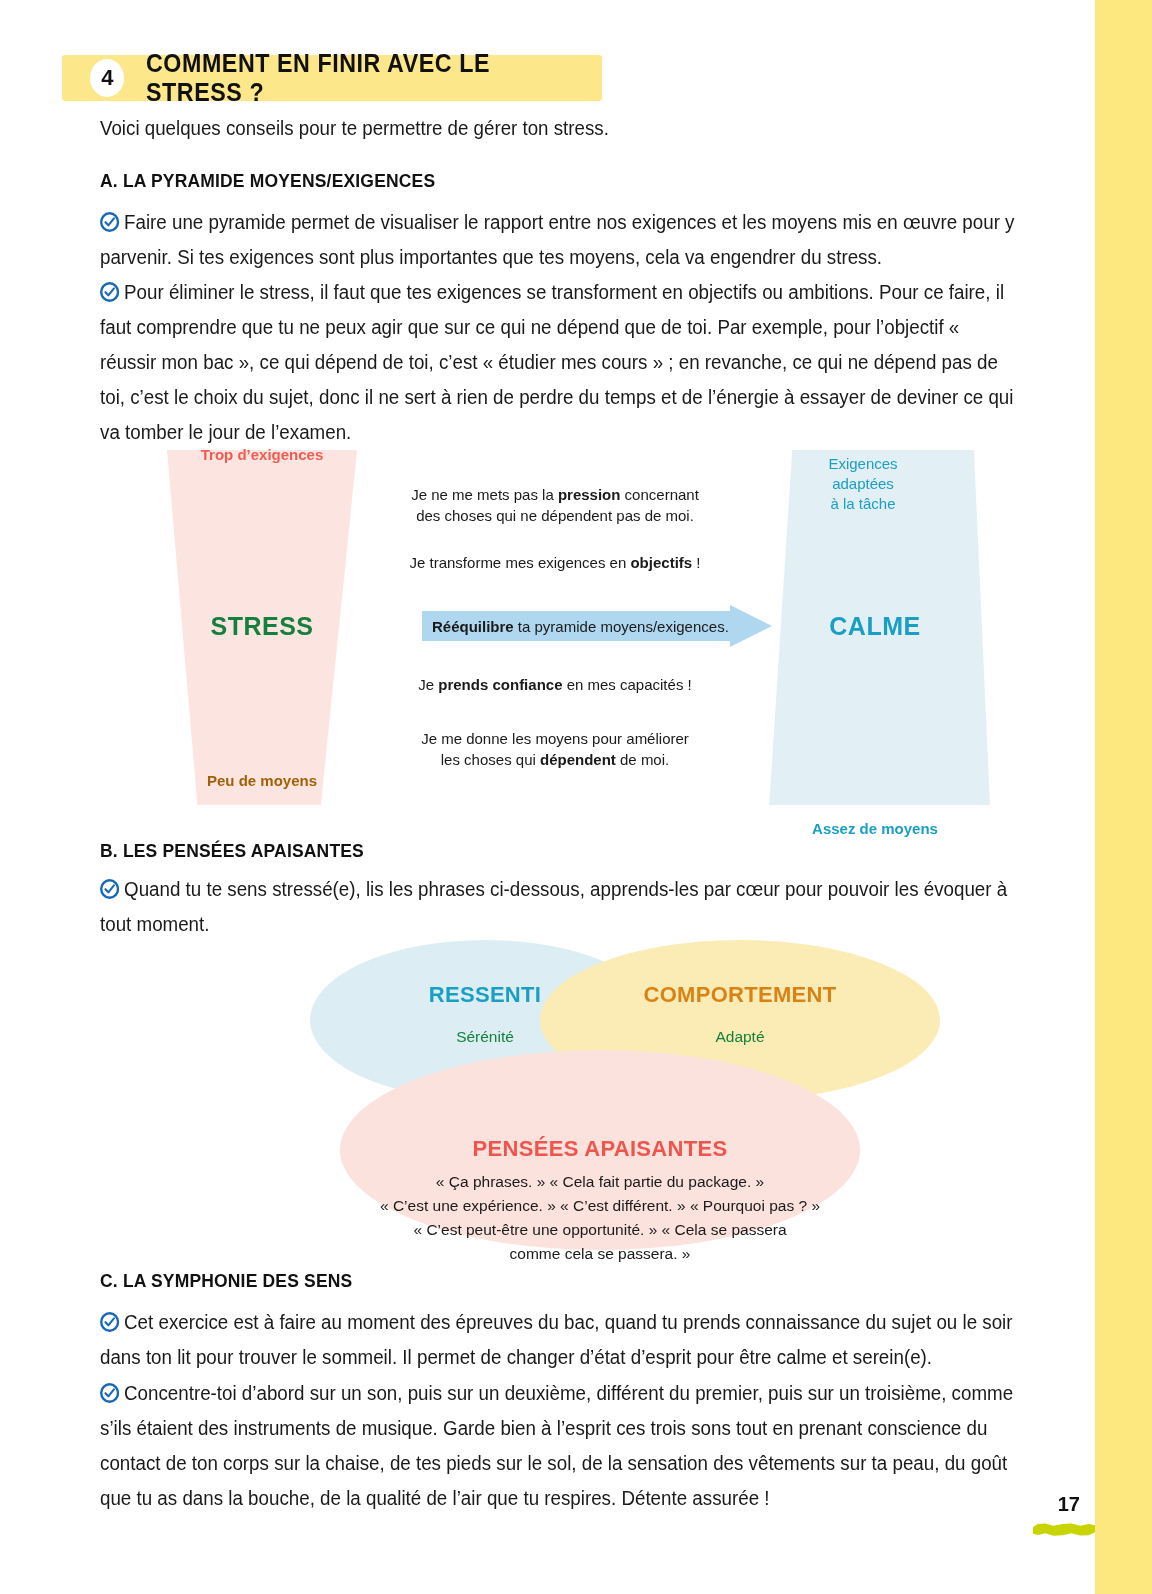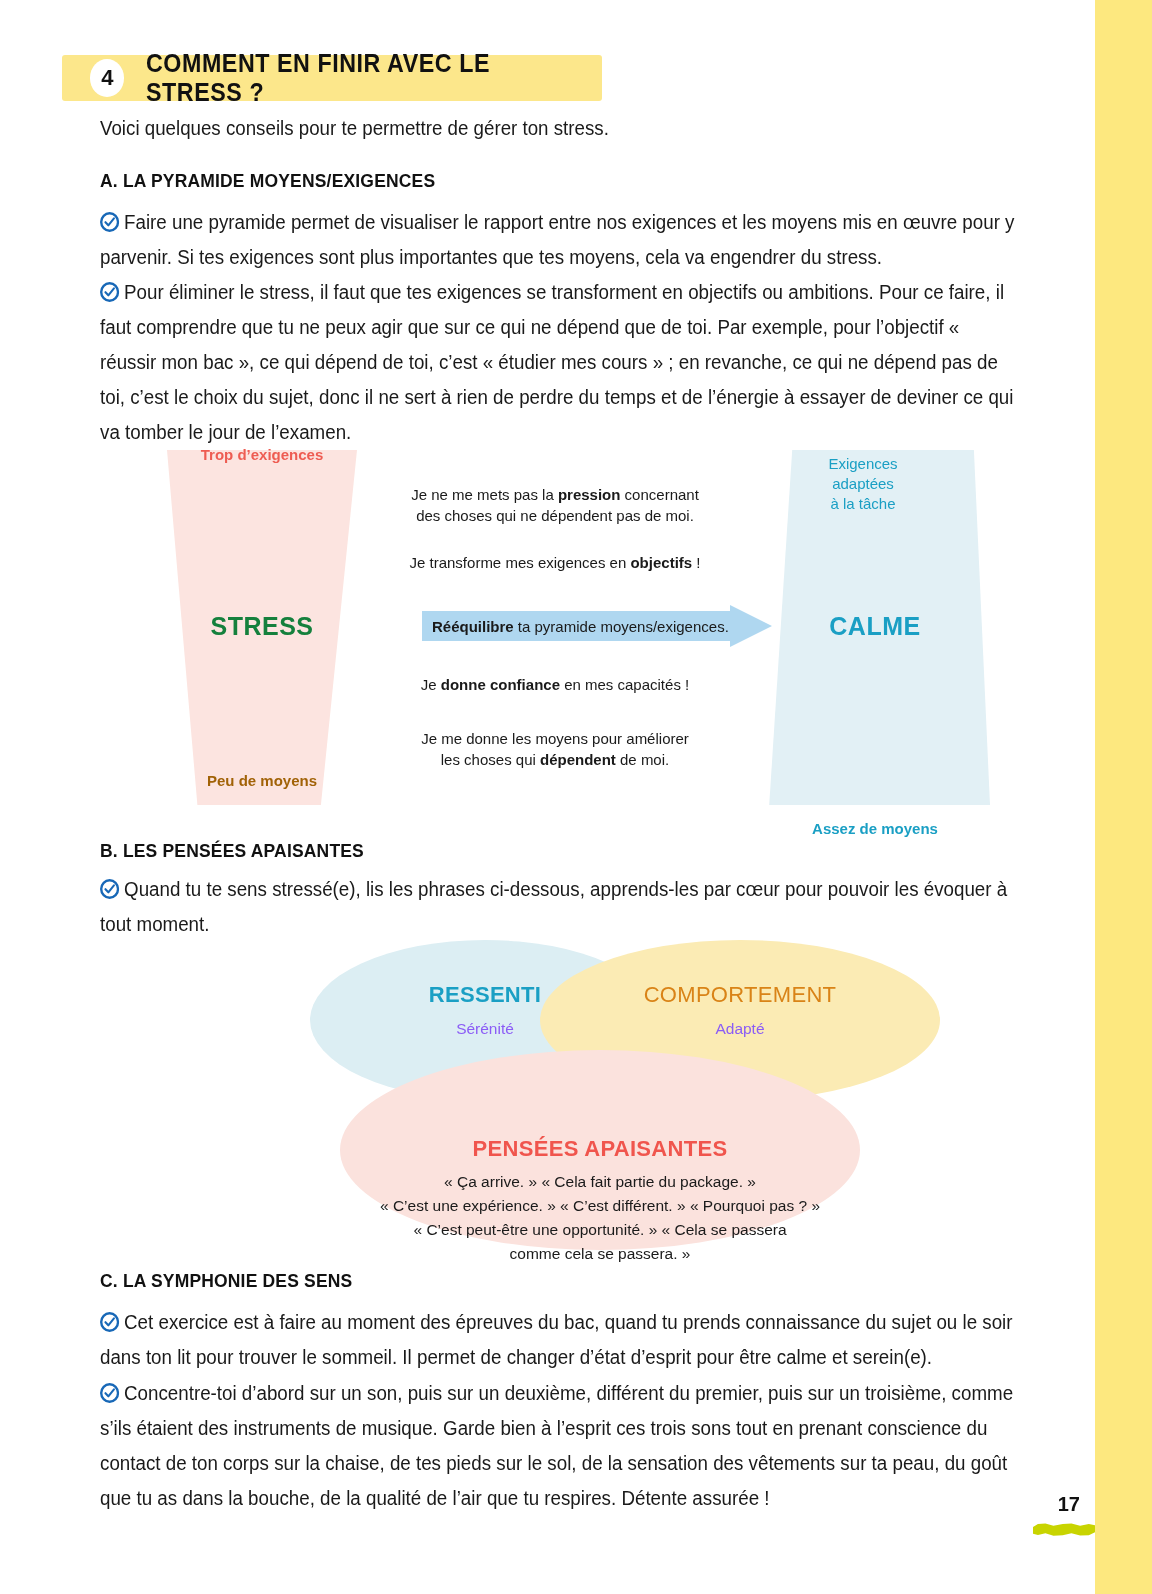--- a/index.html
+++ b/index.html
@@ -119,23 +119,23 @@
   .ell-blue{left:210px;top:10px;width:350px;height:160px;background:#DCEEF3;}
   .ell-yellow{left:440px;top:10px;width:400px;height:160px;background:#FBEBB4;}
   .ell-pink{left:240px;top:120px;width:520px;height:200px;background:#FBE2DD;}
 
   .ell-label{position:absolute;text-align:center;}
   .vl-ressenti{left:210px;top:52px;width:350px;}
   .vl-comport{left:440px;top:52px;width:400px;}
   .vl-pensees{left:240px;top:158px;width:520px;}
 
   .vl-title-blue{font-size:22px;font-weight:bold;color:#1A9FC4;letter-spacing:0.3px;}
-  .vl-title-yellow{font-size:22px;font-weight:normal;color:#D98317;letter-spacing:0.3px;}
+  .vl-title-yellow{font-size:22px;font-weight:bold;color:#D98317;letter-spacing:0.3px;}
   .vl-title-pink{font-size:22px;font-weight:bold;color:#F0554D;letter-spacing:0.3px;margin-top:48px;}
-  .vl-sub{font-size:15.5px;color:#8b5cf6;margin-top:12px;}
+  .vl-sub{font-size:15.5px;color:#15803d;margin-top:20px;}
   .vl-quotes{font-size:15.5px;color:#1a1a1a;line-height:24px;margin-top:8px;}
 
   
   .page-num{
     position:absolute;right:72px;bottom:78px;
     font-size:20px;font-weight:bold;color:#111;
   }
   .page-rule{
     position:absolute;right:57px;bottom:58px;width:62px;height:13px;
     background:#C8D400;
@@ -204,21 +204,21 @@
     </div>
 
     <div class="arrow-wrap">
       <div class="arrow-shape"></div>
       <div class="arrow-text">
         <span><b>Rééquilibre</b><span> ta pyramide moyens/exigences.</span></span>
       </div>
     </div>
 
     <div class="mid-line" id="mid4">
-      <span>Je </span><b>donne confiance</b><span> en mes capacités !</span>
+      <span>Je </span><b>prends confiance</b><span> en mes capacités !</span>
     </div>
 
     <div class="mid-line" id="mid5">
       <span>Je me donne les moyens pour améliorer</span><br>
       <span>les choses qui </span><b>dépendent</b><span> de moi.</span>
     </div>
   </div>
 
   <div class="sec-head" id="head-b">B. LES PENSÉES APAISANTES</div>
 
@@ -242,21 +242,21 @@
     </div>
 
     <div class="ell-label vl-comport">
       <div class="vl-title-yellow">COMPORTEMENT</div>
       <div class="vl-sub">Adapté</div>
     </div>
 
     <div class="ell-label vl-pensees">
       <div class="vl-title-pink">PENSÉES APAISANTES</div>
       <div class="vl-quotes">
-        <div>« Ça arrive. » « Cela fait partie du package. »</div>
+        <div>« Ça phrases. » « Cela fait partie du package. »</div>
         <div>« C’est une expérience. » « C’est différent. » « Pourquoi pas ? »</div>
         <div>« C’est peut-être une opportunité. » « Cela se passera</div>
         <div>comme cela se passera. »</div>
       </div>
     </div>
   </div>
 
   <div class="sec-head" id="head-c">C. LA SYMPHONIE DES SENS</div>
 
   <div class="para" id="para-c1">

